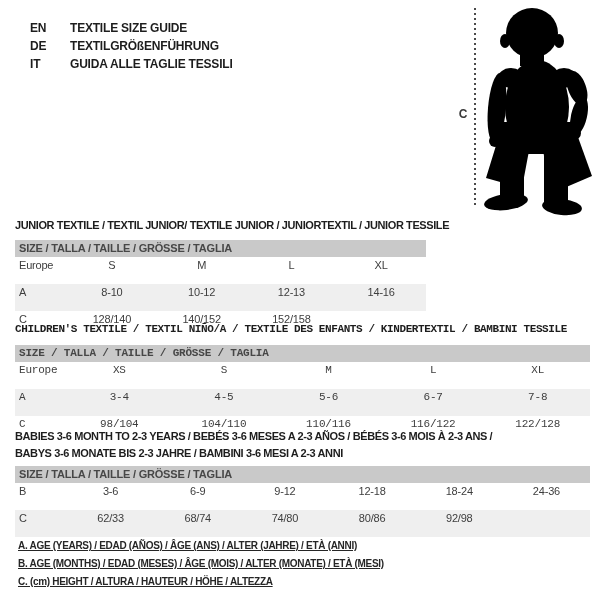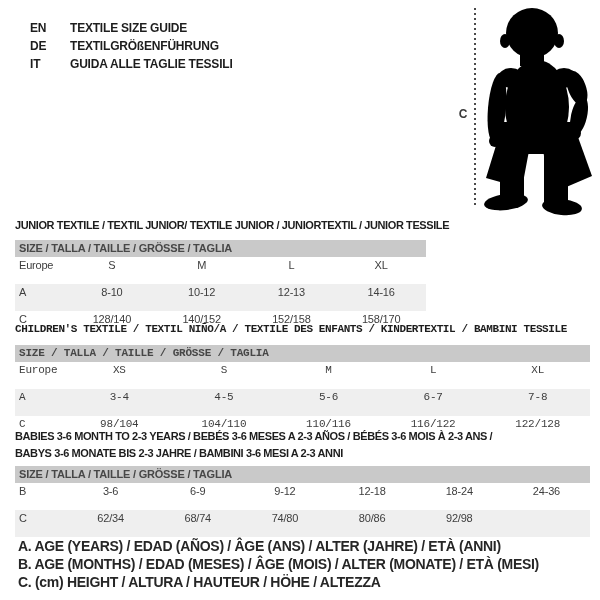--- a/index.html
+++ b/index.html
@@ -32,22 +32,22 @@
   .t-bar{height:17px;line-height:17px;background:var(--header_bar,#c9c9c9);
     font-size:11px;font-weight:700;color:#474747;padding-left:4px;
     letter-spacing:-0.2px;white-space:nowrap;}
   .trow{display:grid;height:27px;line-height:17px;font-size:11px;
     color:var(--text,#3d3d3d);letter-spacing:-0.2px;}
   .trow.shaded{background:var(--shaded_row,#efefef);}
   .tlabel{padding-left:4px;text-align:left;}
   .tcell{text-align:center;}
   
   .legend{position:absolute;left:18px;top:537px;}
-  .legend-line{height:18px;line-height:18px;font-size:14px;font-weight:700;
-    color:#262626;letter-spacing:-0.3px;white-space:nowrap;}
+  .legend-line{height:18px;line-height:18px;font-size:10px;font-weight:700;
+    color:#262626;letter-spacing:-0.3px;white-space:nowrap;text-decoration:underline;}
 </style>
 </head>
 <body>
 
 <div class="lang-block">
   <div class="lang-row">
     <span class="lang-code">EN</span>
     <span class="lang-title">TEXTILE SIZE GUIDE</span>
   </div>
   <div class="lang-row">
@@ -112,21 +112,20 @@
         <span class="tcell">8-10</span>
         <span class="tcell">10-12</span>
         <span class="tcell">12-13</span>
         <span class="tcell">14-16</span>
       </div>
       <div class="trow" style="grid-template-columns: 52px repeat(4, 1fr);">
         <span class="tlabel">C</span>
         <span class="tcell">128/140</span>
         <span class="tcell">140/152</span>
         <span class="tcell">152/158</span>
-        <span class="tcell">158/170</span>
       </div>
     </div>
 </div>
 
 <div class="size-table" id="t2">
   <div class="t-title">CHILDREN'S TEXTILE / TEXTIL NIÑO/A / TEXTILE DES ENFANTS / KINDERTEXTIL / BAMBINI TESSILE</div>
   <div class="t-bar">SIZE / TALLA / TAILLE / GRÖSSE / TAGLIA</div>
   <div class="t-rows">
       <div class="trow" style="grid-template-columns: 52px repeat(5, 1fr);">
         <span class="tlabel">Europe</span>
@@ -166,21 +165,21 @@
         <span class="tlabel">B</span>
         <span class="tcell">3-6</span>
         <span class="tcell">6-9</span>
         <span class="tcell">9-12</span>
         <span class="tcell">12-18</span>
         <span class="tcell">18-24</span>
         <span class="tcell">24-36</span>
       </div>
       <div class="trow shaded" style="grid-template-columns: 52px repeat(6, 1fr);">
         <span class="tlabel">C</span>
-        <span class="tcell">62/34</span>
+        <span class="tcell">62/33</span>
         <span class="tcell">68/74</span>
         <span class="tcell">74/80</span>
         <span class="tcell">80/86</span>
         <span class="tcell">92/98</span>
       </div>
     </div>
 </div>
 
 <div class="legend">
   <div class="legend-line">A. AGE (YEARS) / EDAD (AÑOS) / ÂGE (ANS) / ALTER (JAHRE) / ETÀ (ANNI)</div>

